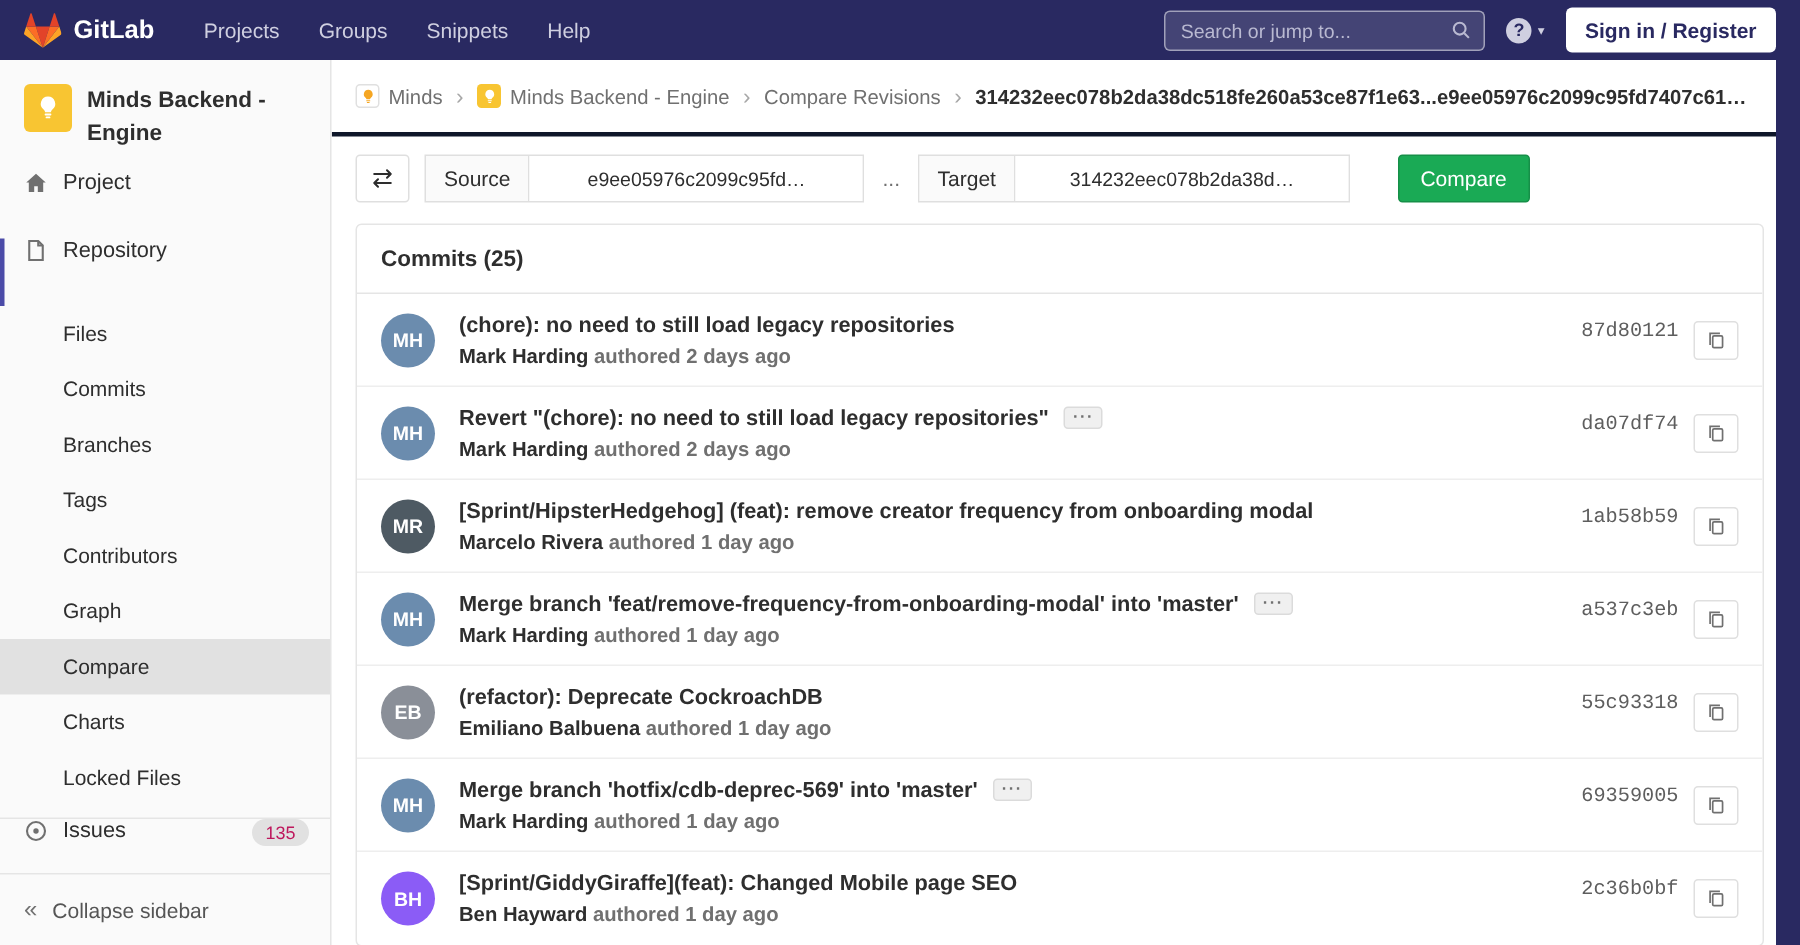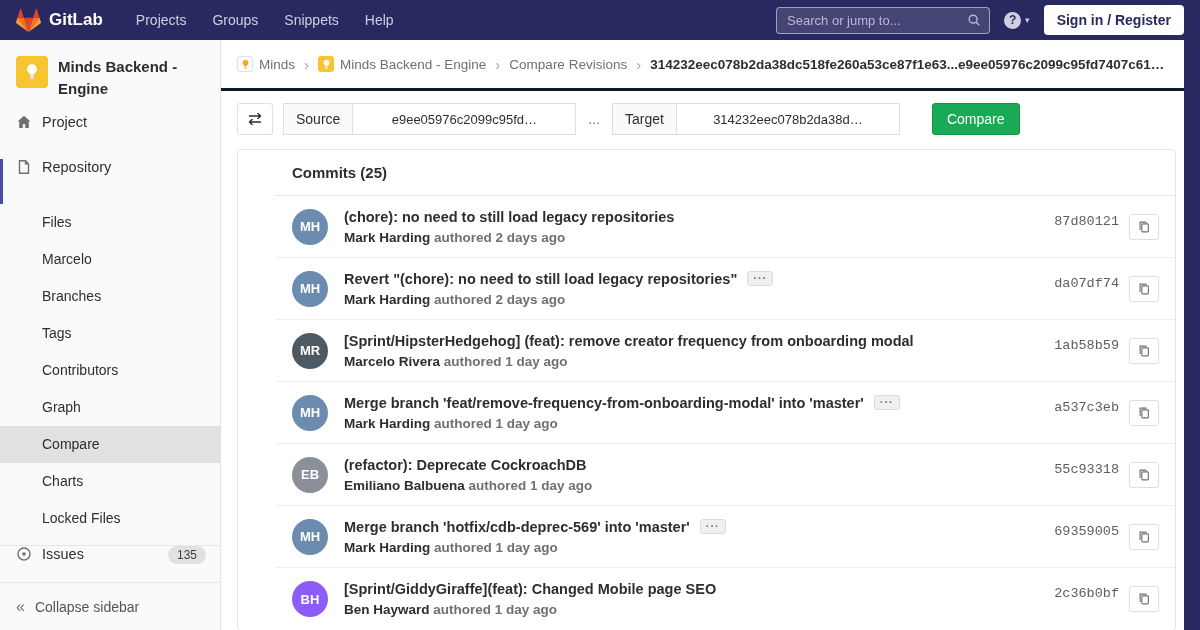--- a/index.html
+++ b/index.html
@@ -43,21 +43,21 @@
   .project-title{font-size:15px;font-weight:bold;line-height:1.45;}
   .nav-item{display:flex;align-items:flex-start;gap:10px;height:45px;padding-left:16px;
     font-size:14.5px;color:#2e2e2e;cursor:pointer;}
   .nav-item.active-section{border-left:3px solid #4b4ba8;padding-left:13px;}
   .nav-icon{width:16px;height:16px;display:flex;flex-shrink:0;}
   .sub-item{display:flex;align-items:center;height:37px;padding-left:42px;font-size:14px;
     color:#2e2e2e;cursor:pointer;}
   .sub-item.active{background:#e1e1e1;}
   .issues-section{border-top:1px solid #e5e5e5;margin-top:8px;}
   .count-badge{margin-left:auto;margin-right:14px;background:#e1e1e1;border-radius:10px;
-    padding:2px 9px;font-size:12px;color:#404040;}
+    padding:2px 9px;font-size:12px;color:#be185d;}
   .collapse-row{position:absolute;bottom:0;left:0;width:100%;height:48px;border-top:1px solid #e5e5e5;
     display:flex;align-items:center;gap:10px;padding-left:16px;font-size:14px;color:#555;
     cursor:pointer;background:#fafafa;}
   .collapse-icon{color:#707070;font-size:16px;line-height:1;}
 
   
   .main{position:absolute;top:40px;left:221px;right:16px;bottom:0;background:#fff;overflow:hidden;}
   .breadcrumbs{height:51px;display:flex;align-items:center;padding:0 16px;
     border-bottom:3px solid #0f172a;font-size:13.5px;color:#707070;white-space:nowrap;overflow:hidden;}
   .crumb{display:flex;align-items:center;gap:6px;color:#707070;cursor:pointer;flex-shrink:0;}
@@ -75,21 +75,21 @@
   .ref-group{display:flex;height:32px;border:1px solid #dfdfdf;border-radius:0;overflow:hidden;}
   .ref-label{background:#fafafa;border-right:1px solid #dfdfdf;display:flex;align-items:center;
     padding:0 12px;font-size:14px;color:#2e2e2e;}
   .ref-input{width:222px;border:none;outline:none;font-size:13px;color:#2e2e2e;text-align:center;
     font-family:inherit;}
   .dots-sep{color:#707070;font-size:14px;margin:0 2px;}
   .compare-btn{margin-left:22px;background:#1aaa55;border:1px solid #168f48;color:#fff;
     font-size:14px;border-radius:3px;height:32px;padding:0 14px;cursor:pointer;font-family:inherit;}
 
   
-  .commits-box{margin:2px 8px 16px 16px;border:1px solid #e5e5e5;border-radius:4px;overflow:hidden;padding-left:38px;}
+  .commits-box{margin:2px 8px 16px 16px;border:1px solid #e5e5e5;border-radius:4px;overflow:hidden;}
   .commits-header{padding:14px 16px;font-size:15px;font-weight:bold;border-bottom:1px solid #e5e5e5;}
   .commit-row{display:flex;align-items:center;padding:10px 16px;border-bottom:1px solid #eee;min-height:62px;}
   .commit-row:last-child{border-bottom:none;}
   .avatar{width:36px;height:36px;border-radius:50%;margin-right:16px;flex-shrink:0;
     display:flex;align-items:center;justify-content:center;color:#fff;font-weight:bold;font-size:13px;}
   .commit-info{flex:1;min-width:0;display:flex;flex-direction:column;gap:5px;}
   .commit-title-line{display:flex;align-items:center;min-width:0;}
   .commit-title{font-weight:bold;font-size:14.5px;color:#2e2e2e;white-space:nowrap;
     overflow:hidden;text-overflow:ellipsis;}
   .expand-btn{display:inline-flex;align-items:center;justify-content:center;height:15px;
@@ -172,21 +172,21 @@
       <svg viewBox="0 0 16 16" width="16" height="16" fill="none" stroke="#707070" stroke-width="1.4">
         <path d="M3.5 1.7h6l3 3v9.6h-9z"></path>
           <path d="M9.5 1.7v3h3"></path>
       </svg>
     </span>
     <span>Repository</span>
   </a>
 
   <nav>
     <a class="sub-item">Files</a>
-    <a class="sub-item">Marcelo</a>
+    <a class="sub-item">Commits</a>
     <a class="sub-item">Branches</a>
     <a class="sub-item">Tags</a>
     <a class="sub-item">Contributors</a>
     <a class="sub-item">Graph</a>
     <a class="sub-item active">Compare</a>
     <a class="sub-item">Charts</a>
     <a class="sub-item">Locked Files</a>
   </nav>
 
   <div class="issues-section">

